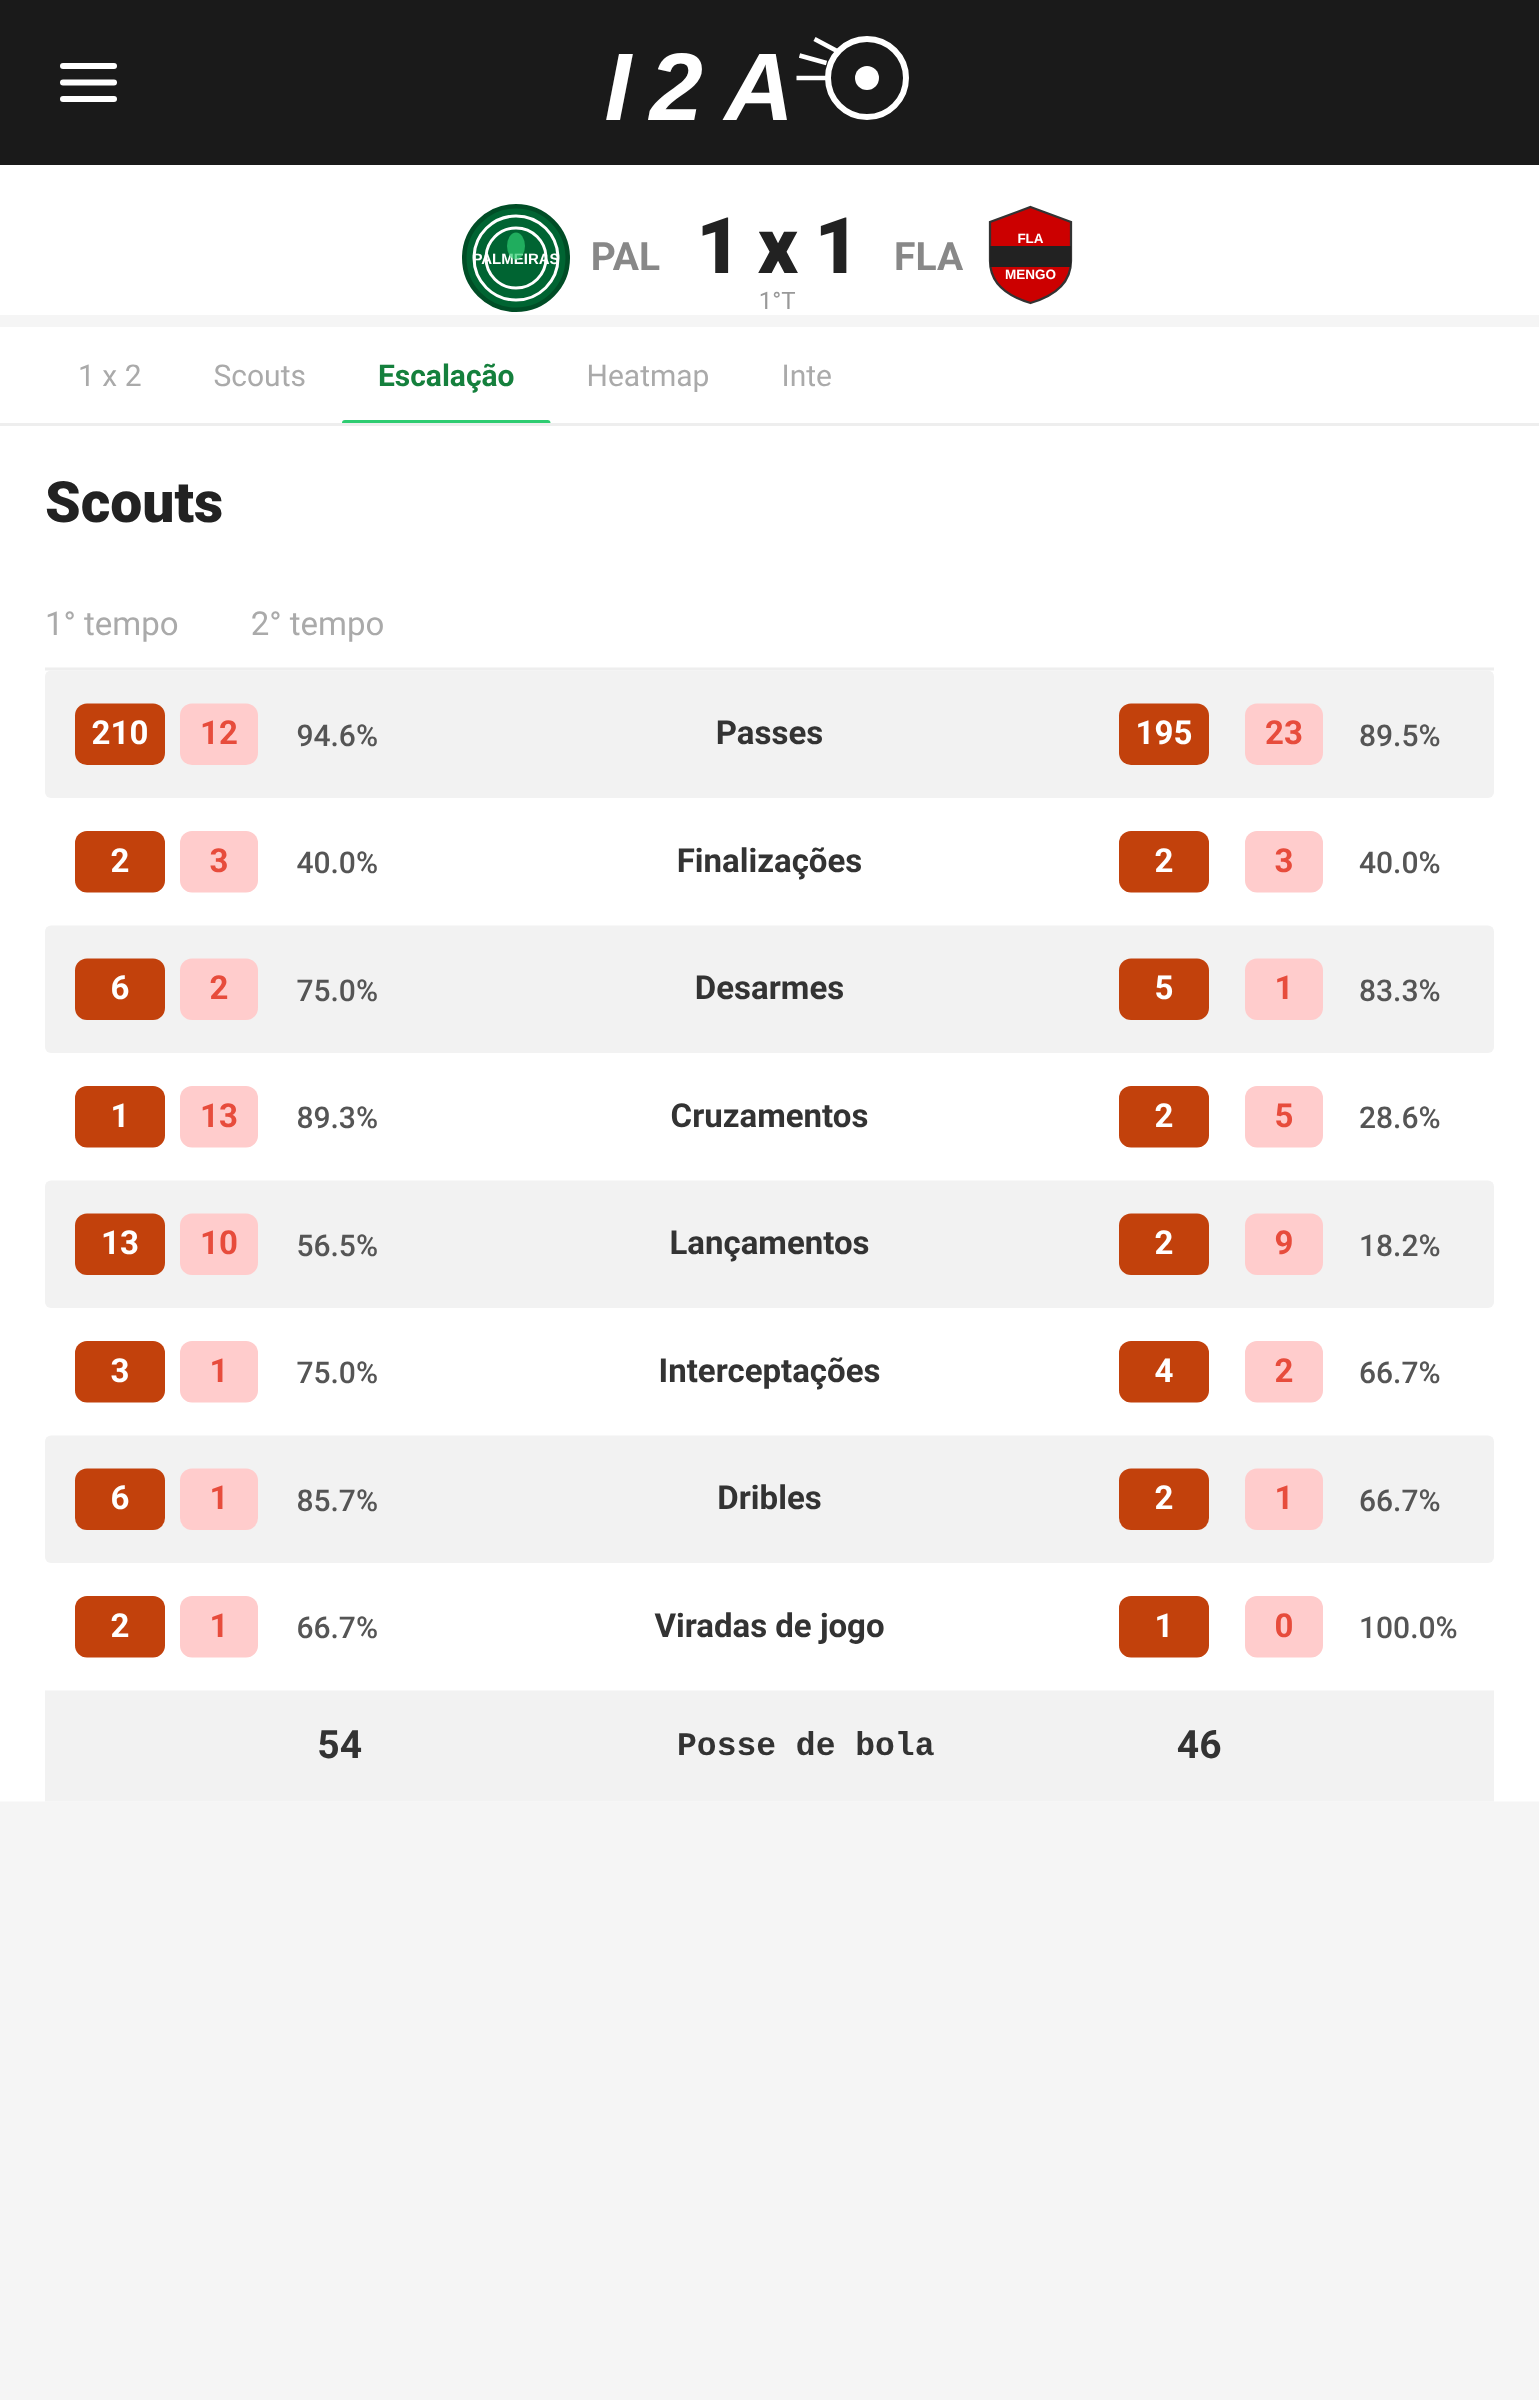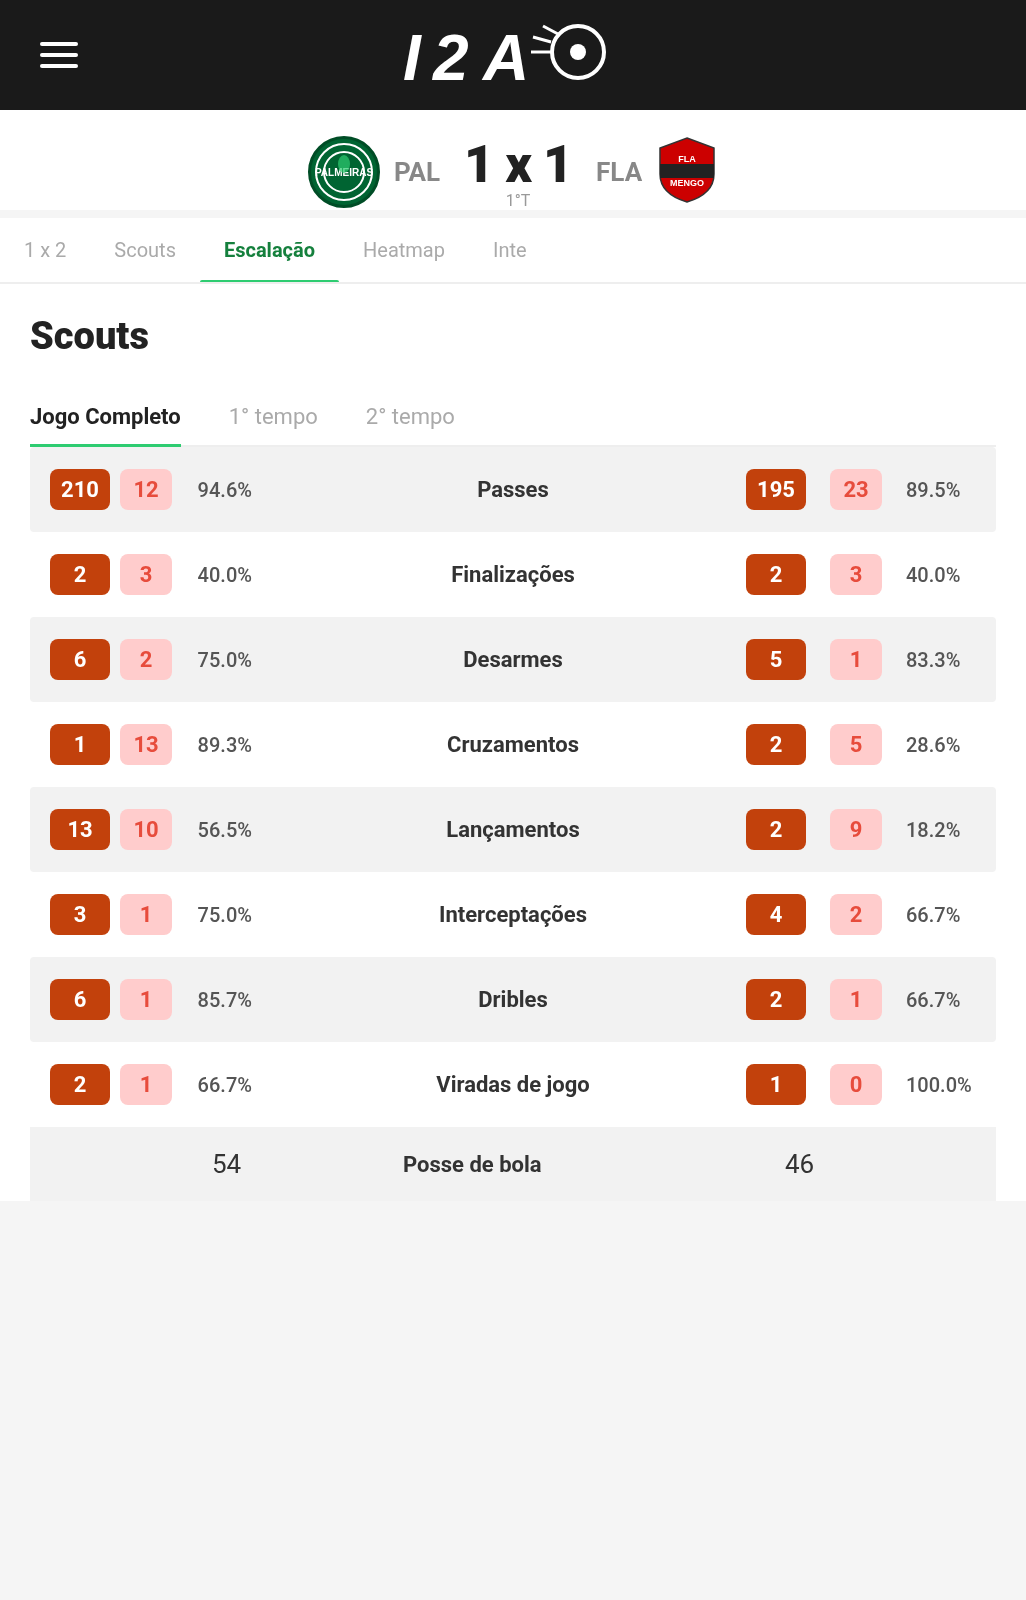--- a/index.html
+++ b/index.html
@@ -81,20 +81,21 @@
       margin-top: -4px;
     }
 
     
     .tabs {
       background: white;
       display: flex;
       border-bottom: 2px solid #eee;
       margin-top: 8px;
       overflow: hidden;
+      padding-left: 28px;
     }
     .tab {
       padding: 20px 24px;
       font-size: 20px;
       color: #aaa;
       cursor: pointer;
       white-space: nowrap;
       position: relative;
     }
     .tab.active {
@@ -226,31 +227,32 @@
       text-align: left;
     }
     .posse-row {
       display: flex;
       align-items: center;
       padding: 22px 20px;
       background: #f2f2f2;
     }
     .posse-val {
       font-size: 26px;
-      font-weight: 400;
+      font-weight: 700;
       color: #333;
       flex: 1;
       text-align: center;
     }
     .posse-label {
       flex: 0 0 220px;
-      text-align: left;
+      text-align: right;
       font-size: 22px;
       font-weight: 700;
       color: #333;
+      font-family: Liberation Mono, monospace;
     }
 
     
     .pal-badge {
       background: #006432;
       border-radius: 50%;
       width: 72px;
       height: 72px;
       display: flex;
       align-items: center;
@@ -333,21 +335,20 @@
   <div class="tab">Scouts</div>
   <div class="tab active">Escalação</div>
   <div class="tab">Heatmap</div>
   <div class="tab">Inte</div>
 </div>
 
 <div class="content">
   <div class="section-title">Scouts</div>
 
   <div class="sub-tabs">
-    <div class="sub-tab active">Jogo Completo</div>
     <div class="sub-tab">1° tempo</div>
     <div class="sub-tab">2° tempo</div>
   </div>
 
   <div class="stats-table">
 
     <div class="stats-row">
       <div class="left-stats">
         <span class="badge-green">210</span>
         <span class="badge-red">12</span>

